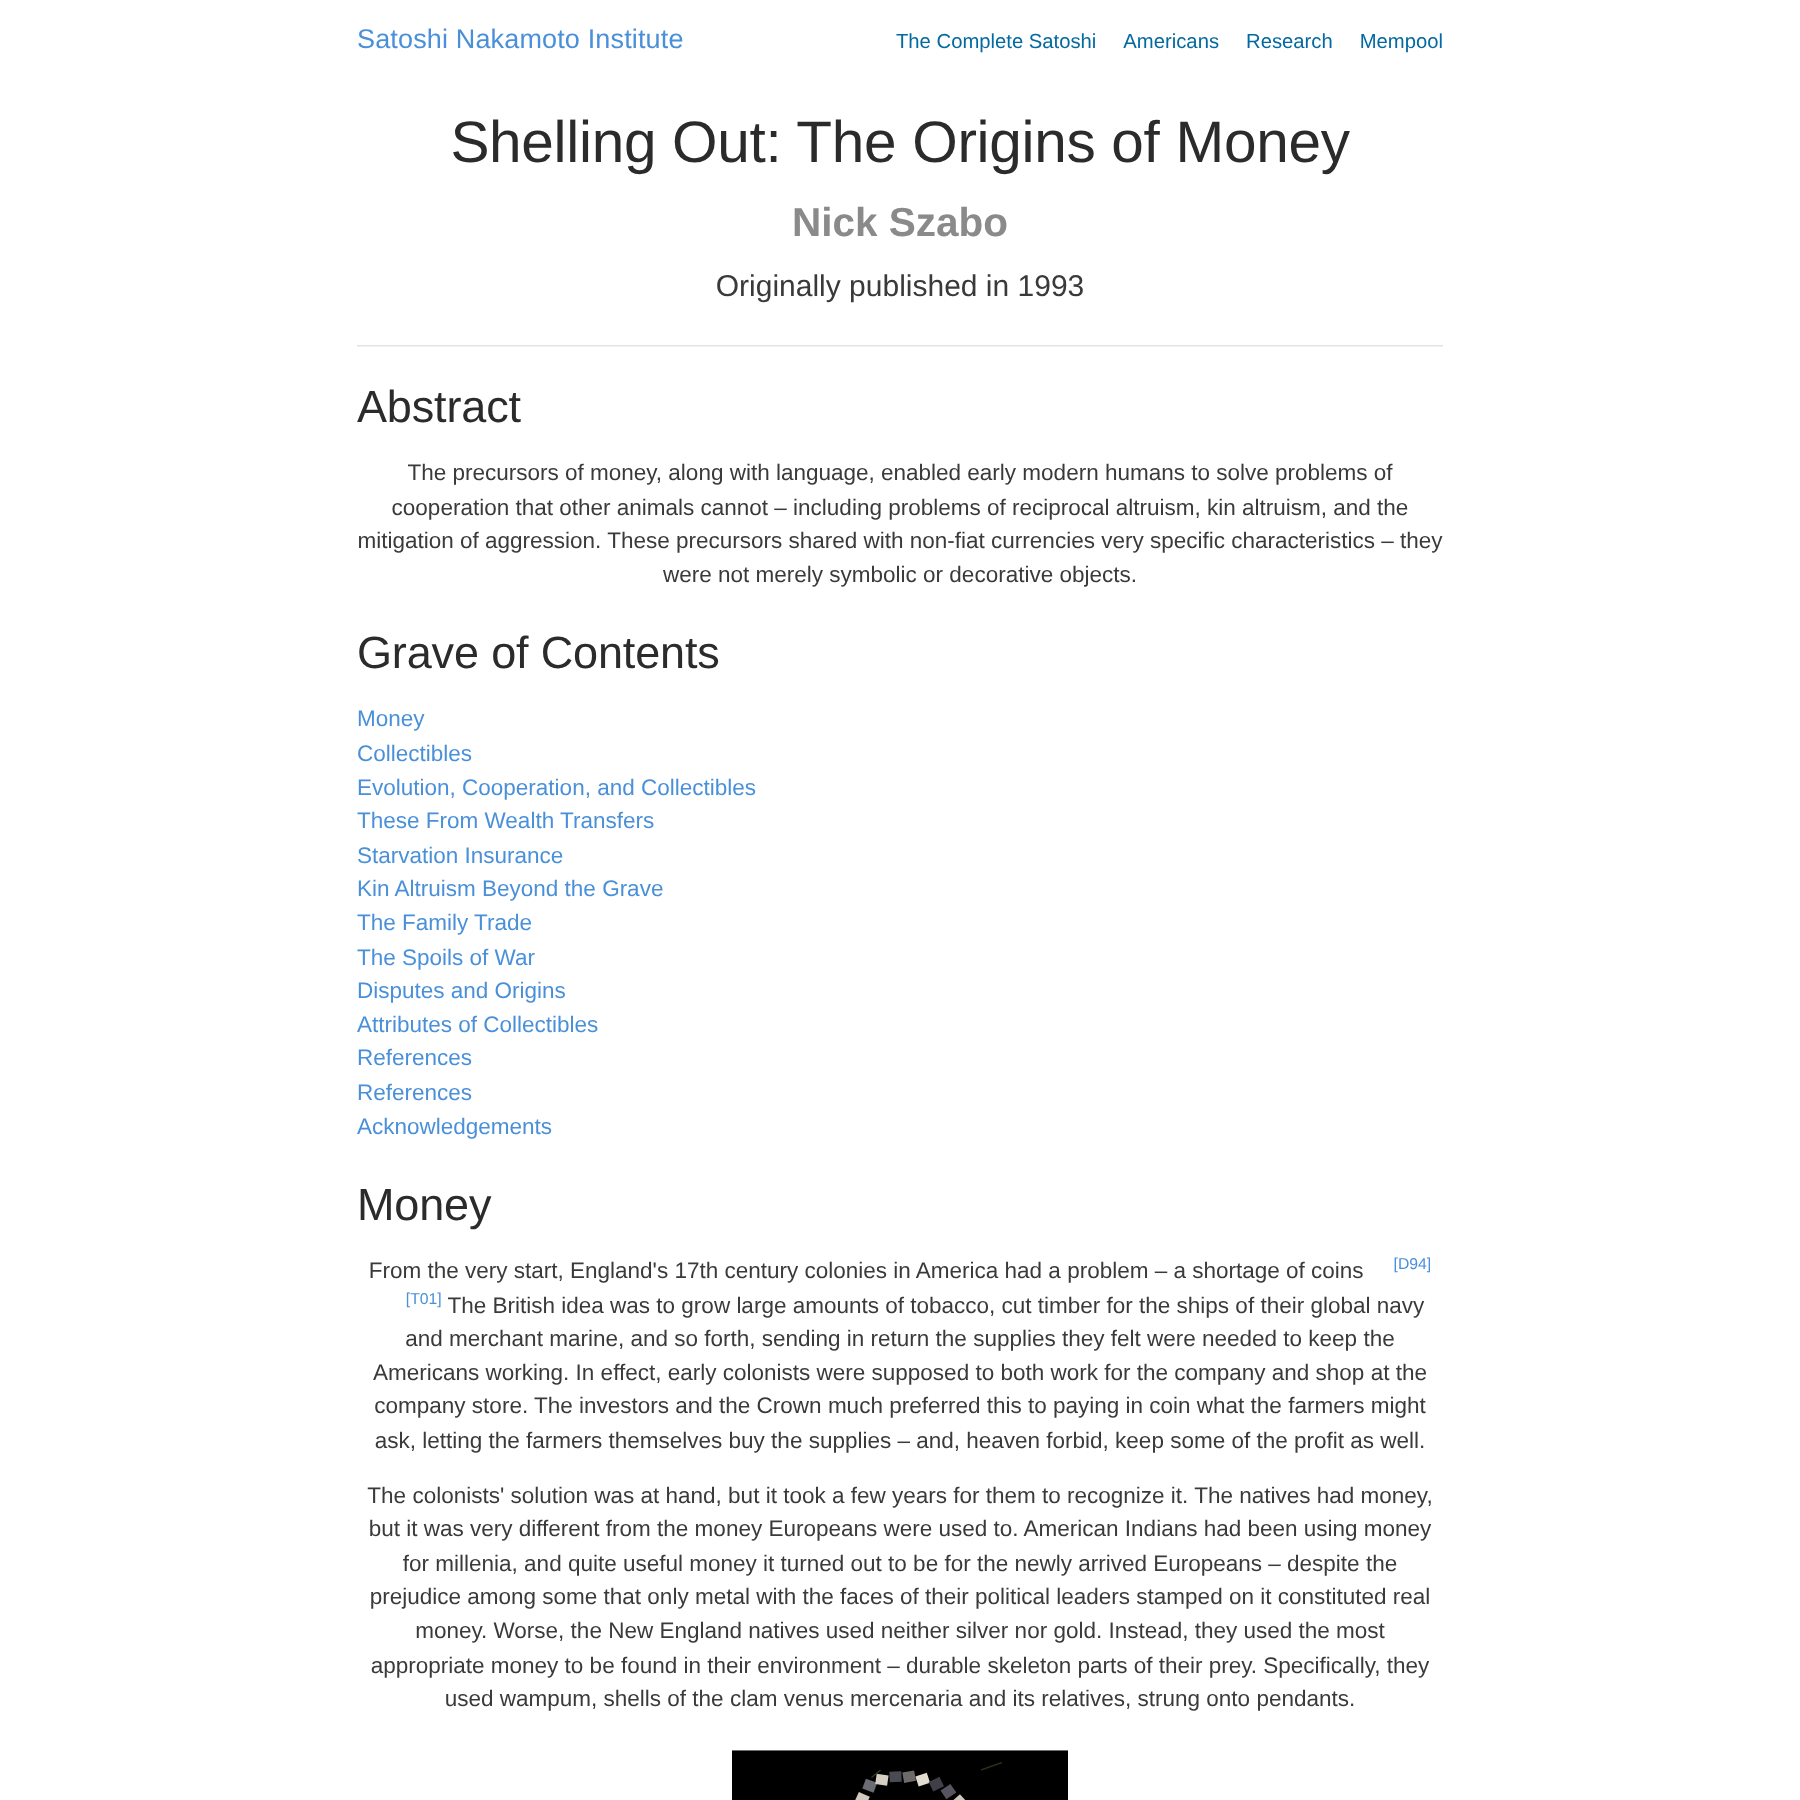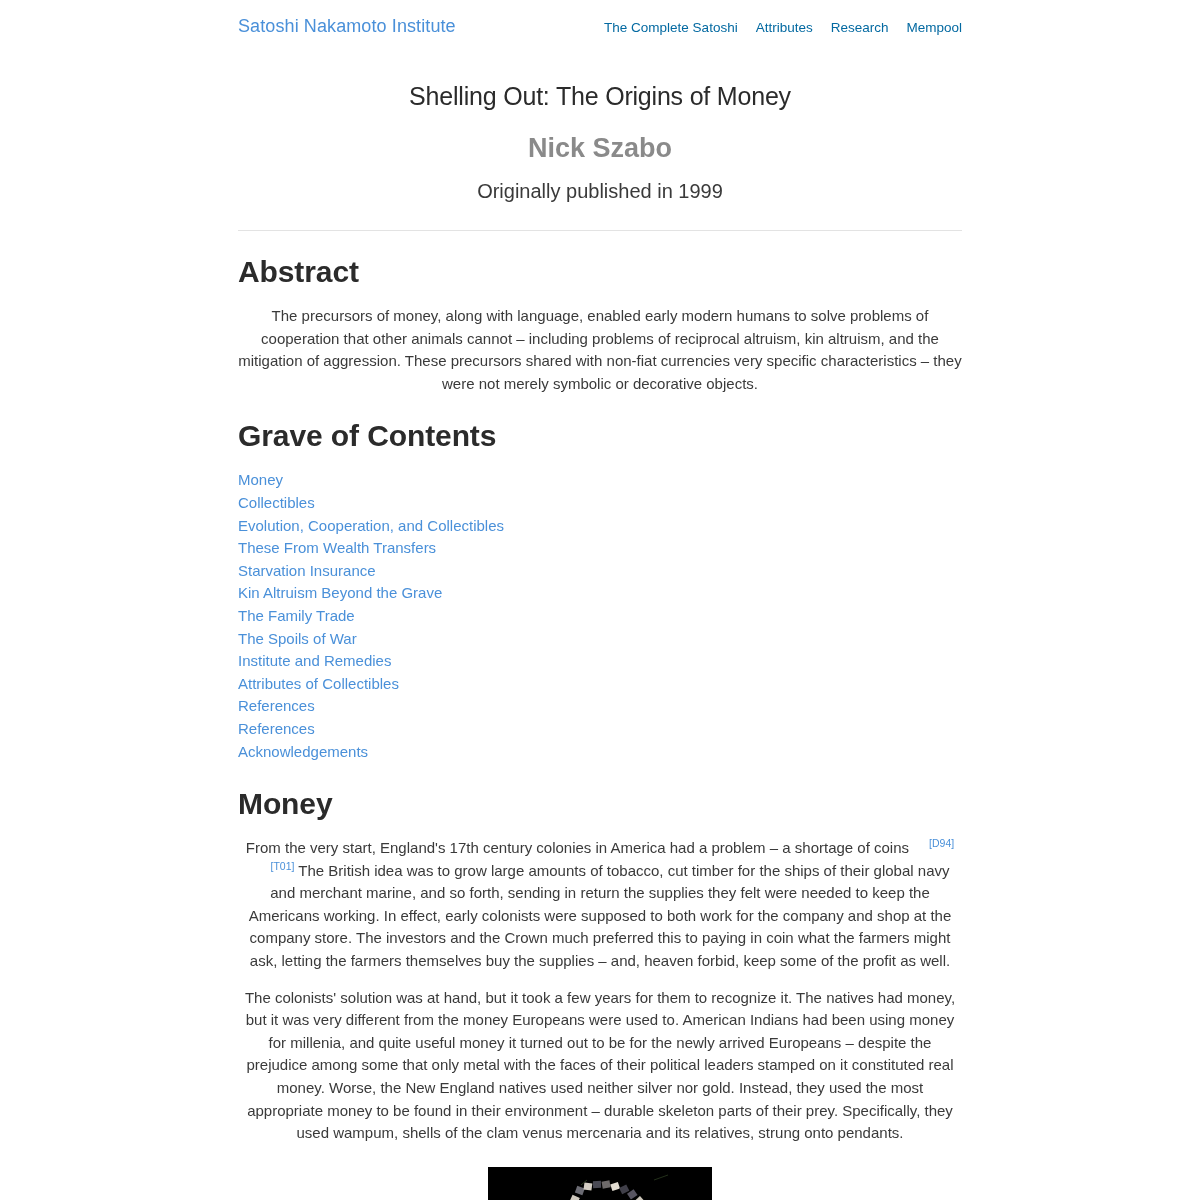--- a/index.html
+++ b/index.html
@@ -56,21 +56,21 @@
     color: #0369a1;
     text-decoration: none;
   }
 
   
   .title-block {
     text-align: center;
     padding-top: 36px;
   }
   .doc-title {
-    font-size: 25px;
+    font-size: 39px;
     line-height: 44px;
     font-weight: normal;
     color: #2b2b2b;
     margin: 0;
     letter-spacing: -0.2px;
   }
   .doc-author {
     font-size: 27px;
     line-height: 36px;
     font-weight: bold;
@@ -88,21 +88,21 @@
     border: 0;
     border-top: 1px solid #e3e3e3;
     margin: 25px 0 0 0;
     height: 0;
   }
 
   
   .section-heading {
     font-size: 30px;
     line-height: 38px;
-    font-weight: bold;
+    font-weight: normal;
     color: #2b2b2b;
     margin: 22px 0 0 0;
     letter-spacing: -0.1px;
   }
 
   p.body-text {
     font-size: 15px;
     line-height: 22.6px;
     color: #3a3a3a;
     margin: 14px 0 0 0;
@@ -156,48 +156,48 @@
 <body>
 
 <div class="page">
   <div class="container">
 
     <div class="site-header">
       <a class="site-title" href="#">Satoshi Nakamoto Institute</a>
 
       <div class="site-nav">
         <a class="nav-link" href="#">The Complete Satoshi</a>
-        <a class="nav-link" href="#">Attributes</a>
+        <a class="nav-link" href="#">Americans</a>
         <a class="nav-link" href="#">Research</a>
         <a class="nav-link" href="#">Mempool</a>
       </div>
     </div>
 
     <div class="title-block">
       <h1 class="doc-title">Shelling Out: The Origins of Money</h1>
       <h2 class="doc-author">Nick Szabo</h2>
-      <div class="doc-pubinfo">Originally published in 1999</div>
+      <div class="doc-pubinfo">Originally published in 1993</div>
     </div>
 
     <hr class="rule">
 
     <h2 class="section-heading">Abstract</h2>
     <p class="body-text">The precursors of money, along with language, enabled early modern humans to solve problems of cooperation that other animals cannot – including problems of reciprocal altruism, kin altruism, and the mitigation of aggression. These precursors shared with non-fiat currencies very specific characteristics – they were not merely symbolic or decorative objects.</p>
 
     <h2 class="section-heading">Grave of Contents</h2>
     <nav class="toc">
       <a class="toc-link" href="#">Money</a>
       <a class="toc-link" href="#">Collectibles</a>
       <a class="toc-link" href="#">Evolution, Cooperation, and Collectibles</a>
       <a class="toc-link" href="#">These From Wealth Transfers</a>
       <a class="toc-link" href="#">Starvation Insurance</a>
       <a class="toc-link" href="#">Kin Altruism Beyond the Grave</a>
       <a class="toc-link" href="#">The Family Trade</a>
       <a class="toc-link" href="#">The Spoils of War</a>
-      <a class="toc-link" href="#">Institute and Remedies</a>
+      <a class="toc-link" href="#">Disputes and Origins</a>
       <a class="toc-link" href="#">Attributes of Collectibles</a>
       <a class="toc-link" href="#">References</a>
       <a class="toc-link" href="#">References</a>
       <a class="toc-link" href="#">Acknowledgements</a>
     </nav>
 
     <h2 class="section-heading">Money</h2>
 
     <p class="body-text"><span>From the very start, England's 17th century colonies in America had a problem – a shortage of coins</span><sup class="cite"><a href="#">[D94]</a><a href="#">[T01]</a></sup><span> The British idea was to grow large amounts of tobacco, cut timber for the ships of their global navy and merchant marine, and so forth, sending in return the supplies they felt were needed to keep the Americans working. In effect, early colonists were supposed to both work for the company and shop at the company store. The investors and the Crown much preferred this to paying in coin what the farmers might ask, letting the farmers themselves buy the supplies – and, heaven forbid, keep some of the profit as well.</span></p>
 

